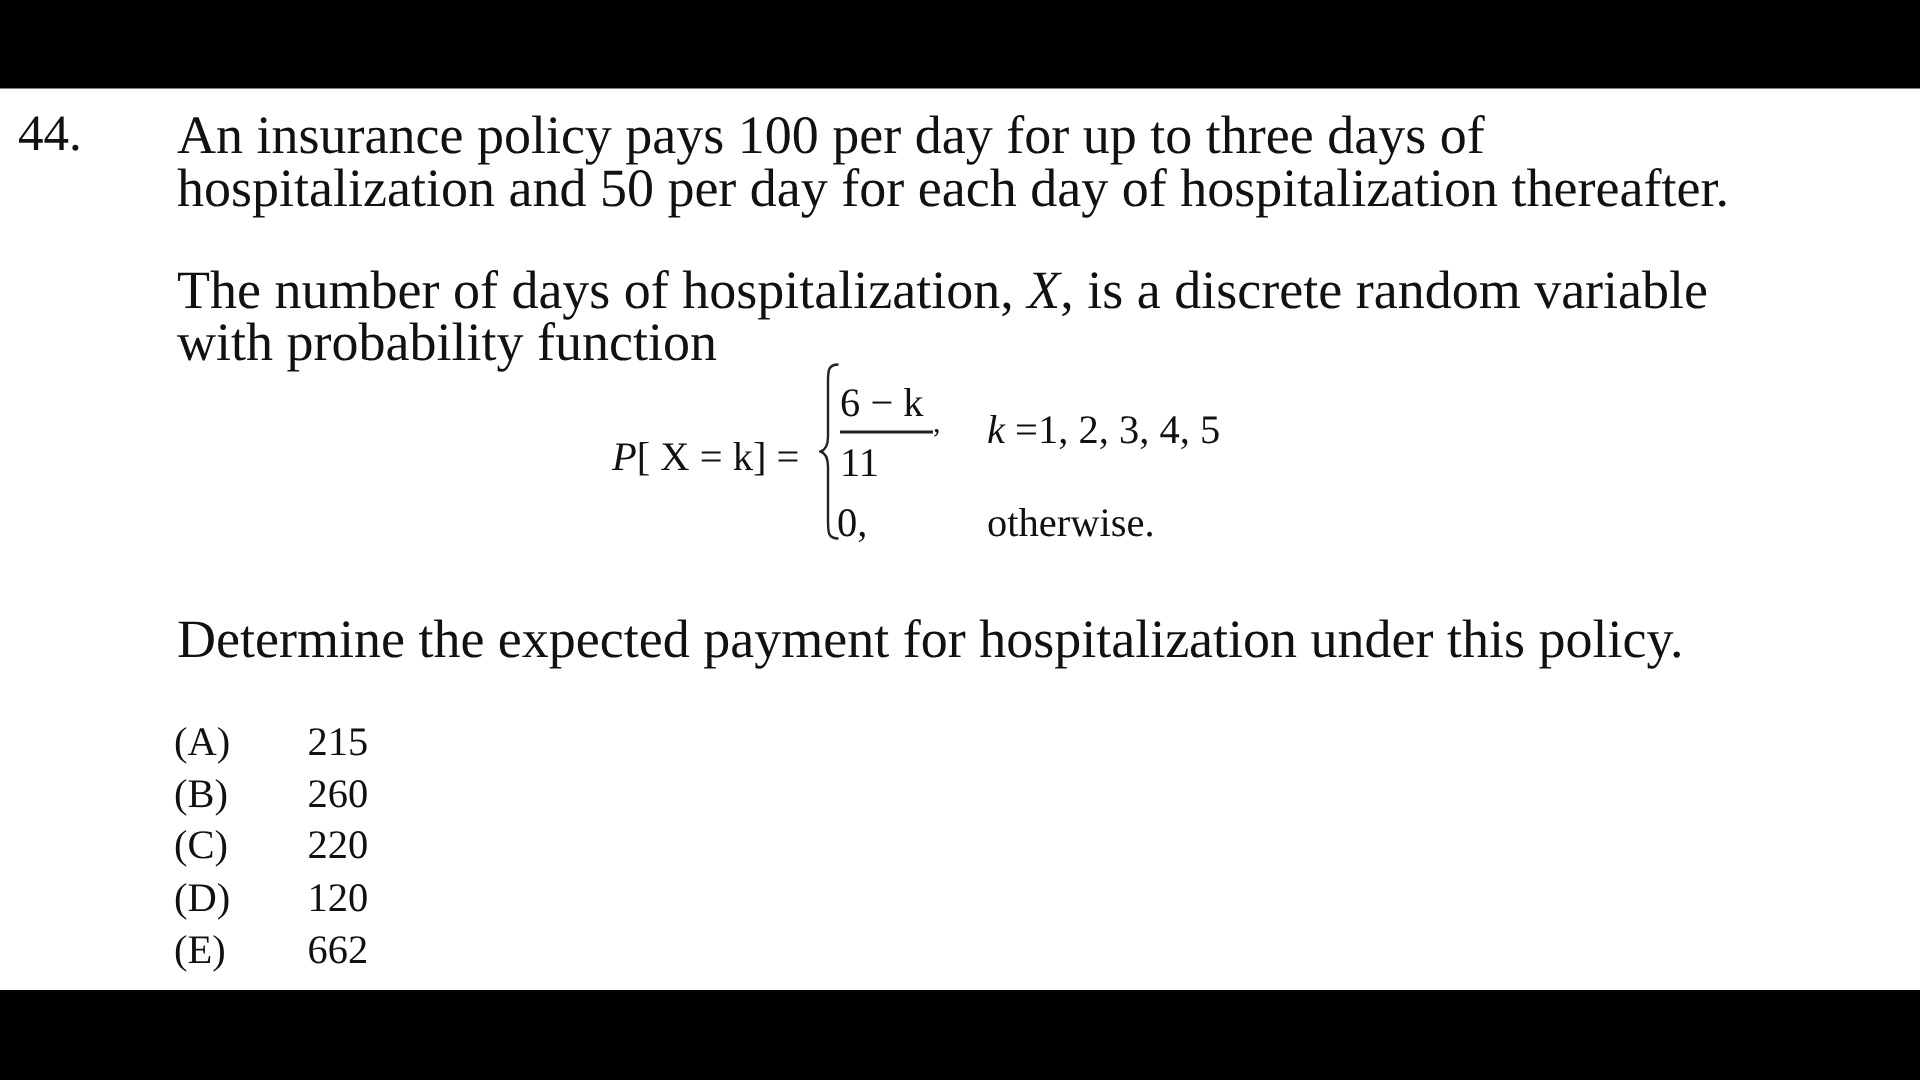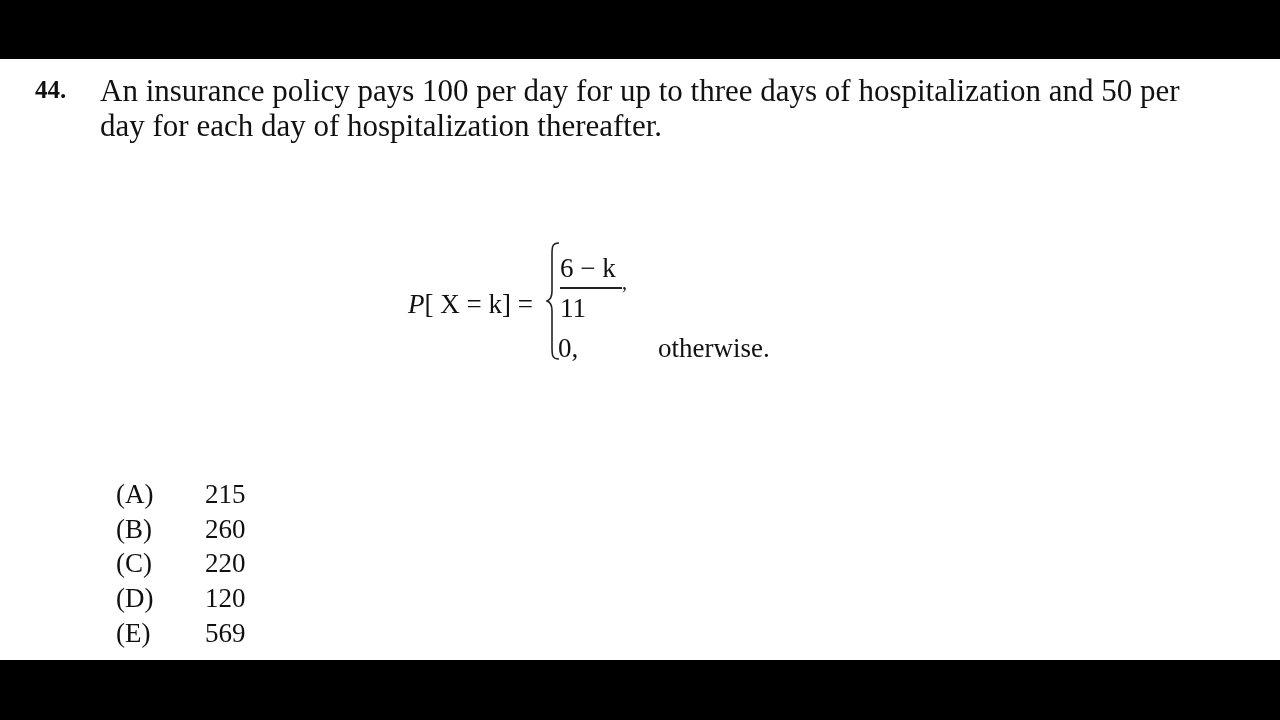--- a/index.html
+++ b/index.html
@@ -4,24 +4,24 @@
   <style>
     html, body { margin: 0; padding: 0; }
     body {
       width: 1280px; height: 720px; background: #000; position: relative; overflow: hidden;
       font-family: "Liberation Serif", "DejaVu Serif", serif; color: #111;
     }
     .page {
       position: absolute; left: 0; top: 59px; width: 1280px; height: 601px; background: #fff;
     }
     .qnum {
-      position: absolute; left: 35px; top: 16px; font-weight: bold; font-size: 25px; line-height: 30px;
+      position: absolute; left: 12px; top: 16px; font-weight: normal; font-size: 34px; line-height: 30px;
     }
     .para {
-      position: absolute; left: 100px; width: 1080px; font-size: 31px; line-height: 35px;
+      position: absolute; left: 118px; width: 1080px; font-size: 36px; line-height: 35px;
     }
     .p1 { top: 14px; }
     .p2 { top: 117px; }
     .p3 { top: 350px; }
     .formula {
       position: absolute; left: 408px; top: 190px; width: 420px; height: 120px; font-size: 27px;
     }
     .lhs { position: absolute; left: 0; top: 40px; white-space: pre; }
     .lhs i { font-style: italic; }
     .brace {
@@ -46,54 +46,59 @@
 </head>
 <body>
 
 <div class="bar-top"></div>
 
 <div class="page">
   <div class="qnum">44.</div>
 
   <div class="para p1">An insurance policy pays 100 per day for up to three days of hospitalization and 50 per day for each day of hospitalization thereafter.</div>
 
+  <div class="para p2">
+    <span>The number of days of hospitalization, <i>X</i>, is a discrete random variable with probability function</span>
+  </div>
 
   <div class="formula">
     <div class="lhs"><i>P</i><span>[ X = k] =</span></div>
     <svg class="brace" viewBox="0 0 14 120" preserveAspectRatio="none">
       <path d="M13 2 C6 2 6 6 6 14 L6 50 C6 56 4 59 1 60 C4 61 6 64 6 70 L6 106 C6 114 6 118 13 118" fill="none" stroke="#222" stroke-width="1.6"></path>
     </svg>
     <div class="frac">
       <span class="num">6 − k</span>
       <span class="bar"></span>
       <span class="den">11</span>
     </div>
     <span class="comma1">,</span>
+    <div class="case1"><i>k</i><span> =1, 2, 3, 4, 5</span></div>
     <div class="zero">0,</div>
     <div class="case2">otherwise.</div>
   </div>
 
+  <div class="para p3">Determine the expected payment for hospitalization under this policy.</div>
 
   <div class="choices">
     <div class="choice">
       <span class="lbl">(A)</span>
       <span class="val">215</span>
     </div>
     <div class="choice">
       <span class="lbl">(B)</span>
       <span class="val">260</span>
     </div>
     <div class="choice">
       <span class="lbl">(C)</span>
       <span class="val">220</span>
     </div>
     <div class="choice">
       <span class="lbl">(D)</span>
       <span class="val">120</span>
     </div>
     <div class="choice">
       <span class="lbl">(E)</span>
-      <span class="val">569</span>
+      <span class="val">662</span>
     </div>
   </div>
 </div>
 
 <div class="bar-bottom"></div>
 
 </body></html>

